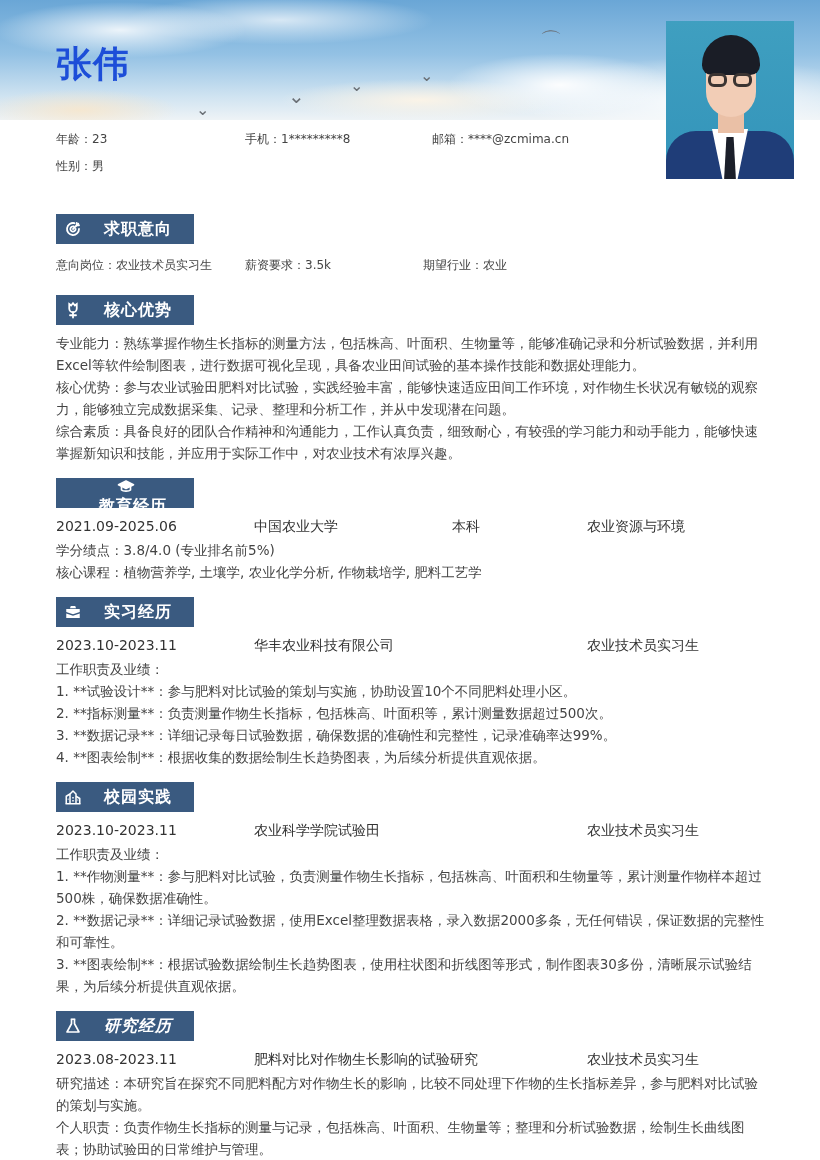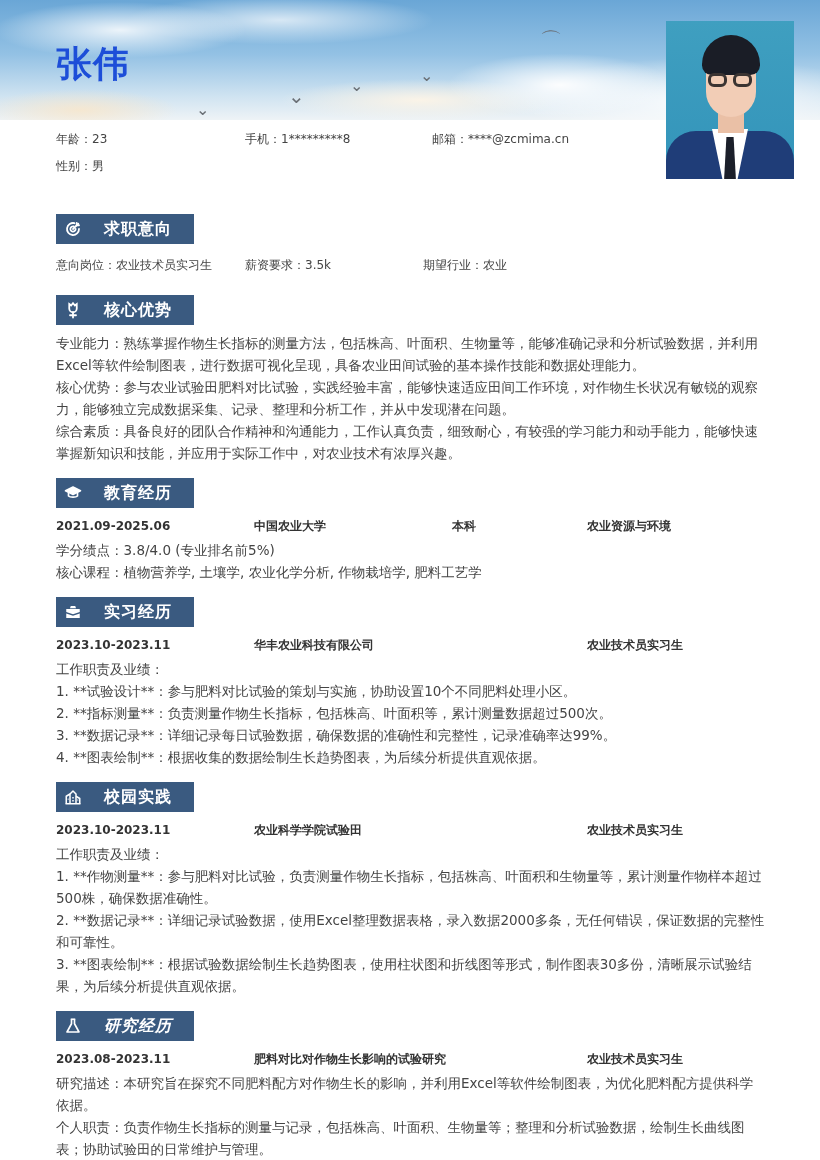--- a/index.html
+++ b/index.html
@@ -41,21 +41,21 @@
 
   .section-head {
     position: absolute; left: 56px; width: 138px; height: 30px; background: #3a5a80;
     color: #ffffff; display: flex; align-items: center;
   }
   .section-head .icon { width: 30px; height: 30px; display: flex; align-items: center; justify-content: center; margin-left: 2px; }
   .section-head .icon svg { width: 18px; height: 18px; }
   .section-head .title { margin-left: 16px; font-size: 16px; font-weight: bold; letter-spacing: 1px; }
 
   .text { position: absolute; left: 56px; width: 710px; font-size: 13.5px; color: #444444; line-height: 22px; }
-  .row { position: absolute; left: 56px; width: 710px; height: 22px; font-size: 12px; font-weight: bold; color: #333333; }
+  .row { position: absolute; left: 56px; width: 710px; height: 22px; font-size: 14px; font-weight: normal; color: #333333; }
   .row span { position: absolute; top: 0; line-height: 22px; white-space: nowrap; }
 </style>
 </head>
 <body>
 
 <div class="banner">
   <span class="bird" style="left:540px;top:30px;font-size:22px;">⌒</span>
   <span class="bird" style="left:420px;top:68px;">⌄</span>
   <span class="bird" style="left:350px;top:78px;">⌄</span>
   <span class="bird" style="left:288px;top:86px;font-size:20px;">⌄</span>
@@ -106,21 +106,21 @@
       </svg>
   </span>
   <span class="title">核心优势</span>
 </div>
 <div class="text" style="top:332px;">
   <div>专业能力：熟练掌握作物生长指标的测量方法，包括株高、叶面积、生物量等，能够准确记录和分析试验数据，并利用Excel等软件绘制图表，进行数据可视化呈现，具备农业田间试验的基本操作技能和数据处理能力。</div>
   <div>核心优势：参与农业试验田肥料对比试验，实践经验丰富，能够快速适应田间工作环境，对作物生长状况有敏锐的观察力，能够独立完成数据采集、记录、整理和分析工作，并从中发现潜在问题。</div>
   <div>综合素质：具备良好的团队合作精神和沟通能力，工作认真负责，细致耐心，有较强的学习能力和动手能力，能够快速掌握新知识和技能，并应用于实际工作中，对农业技术有浓厚兴趣。</div>
 </div>
 
-<div class="section-head" style="top:478px;">
+<div class="section-head" style="top:478px;flex-direction:column;">
   <span class="icon">
     <svg viewBox="0 0 24 24" fill="none" stroke="#fff" stroke-width="2.2" stroke-linejoin="round">
         <path d="M2 9l10-5 10 5-10 5z" fill="#fff"></path>
         <path d="M6 11v5c2 2 10 2 12 0v-5"></path>
       </svg>
   </span>
   <span class="title">教育经历</span>
 </div>
 <div class="row" style="top:515px;">
   <span style="left:0;">2021.09-2025.06</span>
@@ -188,15 +188,15 @@
       </svg>
   </span>
   <span class="title">研究经历</span>
 </div>
 <div class="row" style="top:1048px;">
   <span style="left:0;">2023.08-2023.11</span>
   <span style="left:198px;">肥料对比对作物生长影响的试验研究</span>
   <span style="left:531px;">农业技术员实习生</span>
 </div>
 <div class="text" style="top:1072px;">
-  <div>研究描述：本研究旨在探究不同肥料配方对作物生长的影响，并利用Excel等软件绘制图表，为优化肥料配方提供科学依据。</div>
+  <div>研究描述：本研究旨在探究不同肥料配方对作物生长的影响，比较不同处理下作物的生长指标差异，参与肥料对比试验的策划与实施。</div>
   <div>个人职责：负责作物生长指标的测量与记录，包括株高、叶面积、生物量等；整理和分析试验数据，绘制生长曲线图表；协助试验田的日常维护与管理。</div>
 </div>
 
 </body></html>

